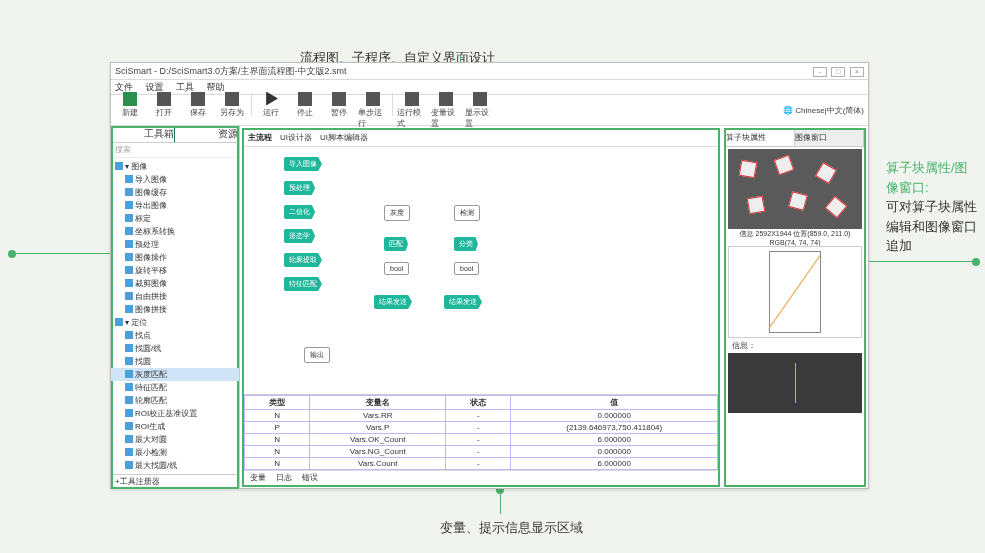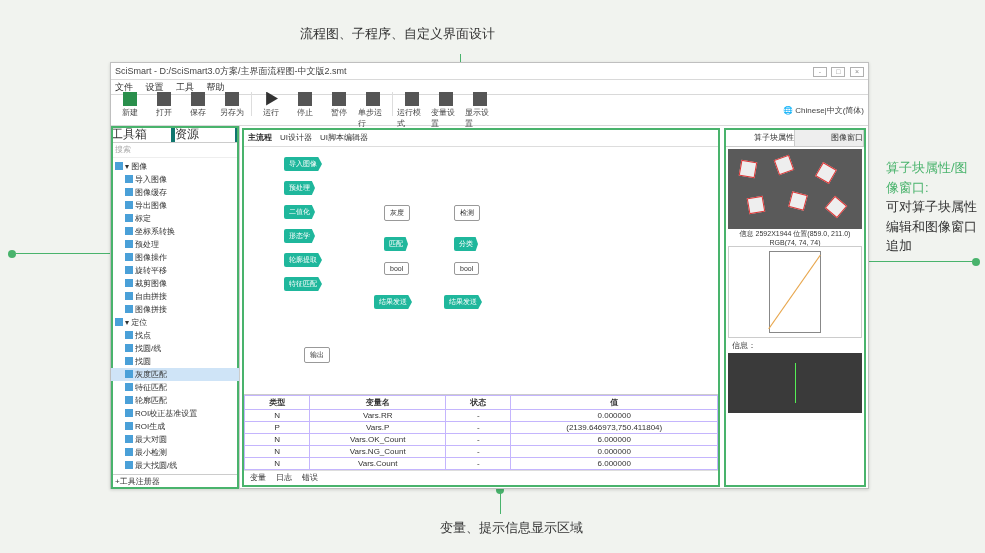--- a/index.html
+++ b/index.html
@@ -16,21 +16,21 @@
 .toolbar{height:30px;display:flex;align-items:center;padding:0 4px;border-bottom:1px solid #d9d9d9;justify-content:space-between}
 .tb-group{display:flex;gap:4px}
 .tb-btn{display:flex;flex-direction:column;align-items:center;width:30px;font-size:8px;color:#444}
 .tb-btn .ic{width:14px;height:14px;background:#555;margin-bottom:1px}
 .tb-btn.green .ic{background:#2a8f4c}
 .tb-btn.play .ic{background:#333;clip-path:polygon(15% 0,100% 50%,15% 100%)}
 .lang{font-size:8px;color:#444}
 .body{display:flex;height:calc(100% - 62px)}
 .sidebar{width:128px;border-right:1px solid #ccc;display:flex;flex-direction:column}
 .sb-tabs{height:16px;display:flex;border-bottom:1px solid #ccc}
-.sb-tabs span{flex:1;font-size:12px;text-align:left;line-height:16px;border-right:4px solid #0f766e}
+.sb-tabs span{flex:1;font-size:10px;text-align:right;line-height:16px;border-right:1px solid #0f766e}
 .sb-search{height:14px;border-bottom:1px solid #eee;font-size:8px;padding:0 4px;color:#aaa;line-height:14px}
 .tree{flex:1;overflow:auto;font-size:8px;padding:2px 0}
 .tree-item{padding:1px 4px 1px 14px;position:relative;white-space:nowrap}
 .tree-item.l2{padding-left:24px}
 .tree-item .tic{position:absolute;left:4px;top:2px;width:8px;height:8px;background:#4aa0d8}
 .tree-item.l2 .tic{left:14px}
 .tree-item.sel{background:#cfe4f7}
 .sb-footer{height:14px;border-top:1px solid #ccc;font-size:8px;padding:0 4px;line-height:14px}
 .center{flex:1;display:flex;flex-direction:column;border:2px solid #49b36c;margin:2px}
 .ctabs{height:16px;display:flex;gap:8px;padding:0 4px;font-size:8px;line-height:16px;border-bottom:1px solid #ddd}
@@ -38,40 +38,40 @@
 .node{position:absolute;background:#1fb79c;color:#fff;font-size:7px;padding:2px 5px;border-radius:2px}
 .node.br{clip-path:polygon(0 0,90% 0,100% 50%,90% 100%,0 100%)}
 .node.out{background:#fff;border:1px solid #999;color:#333}
 .varpanel{height:90px;border-top:1px solid #ccc;display:flex;flex-direction:column}
 .vartable{flex:1;overflow:auto}
 table{width:100%;border-collapse:collapse;font-size:8px}
 th,td{border:1px solid #c4b5fd;padding:1px 10px;text-align:center}
 .vtabs{height:14px;display:flex;gap:10px;border-top:1px solid #ddd;padding:0 6px;font-size:8px;line-height:14px}
 .right{width:138px;border-left:1px solid #ccc;border:2px solid #49b36c;margin:2px;display:flex;flex-direction:column}
 .rtabs{height:16px;display:flex;border-bottom:1px solid #ccc}
-.rtabs span{flex:1;font-size:8px;text-align:right;line-height:16px;border-right:1px solid #ccc}
+.rtabs span{flex:1;font-size:8px;text-align:left;line-height:16px;border-right:1px solid #ccc}
 .imgwin{flex:1;padding:2px;display:flex;flex-direction:column;gap:0;overflow:hidden}
 .imgbox{background:#5a5a5a;height:80px;position:relative}
 .chip{position:absolute;width:14px;height:14px;background:#eee;border:1px solid #d33}
 .imgcap{font-size:7px;color:#333;text-align:center}
 .phone{height:90px;background:#fff;border:1px solid #ccc;display:flex;align-items:center;justify-content:center}
 .phone-in{width:50px;height:80px;border:1px solid #888;position:relative}
 .diagline{position:absolute;width:1px;height:90px;background:#e8a74e;left:24px;top:-5px;transform:rotate(35deg)}
 .imgbox2{height:60px;background:#3a3a3a;position:relative;display:flex;align-items:center;justify-content:center}
 .vline{width:1px;height:40px;background:#5e5}
 .msglbl{font-size:8px;padding:2px 4px}
 .center-outer{flex:1;display:flex;flex-direction:column}
 .sb-hl{position:absolute;border:2px solid #49b36c;pointer-events:none}
 </style>
 </head>
 <body>
 
 <div class="stage">
 
-  <div class="annot" style="left:300px;top:24px">流程图、子程序、自定义界面设计</div>
+  <div class="annot" style="left:300px;top:48px">流程图、子程序、自定义界面设计</div>
   <div class="line" style="left:460px;top:54px;width:1px;height:24px"></div>
   <div class="dot" style="left:456px;top:76px"></div>
 
   <div class="dot" style="left:8px;top:250px"></div>
   <div class="line" style="left:16px;top:253px;width:96px;height:1px"></div>
 
   <div class="annot" style="left:886px;top:158px;width:92px">
     <span class="hl">算子块属性/图像窗口:</span><br>
     <span>可对算子块属性编辑和图像窗口追加</span>
   </div>

